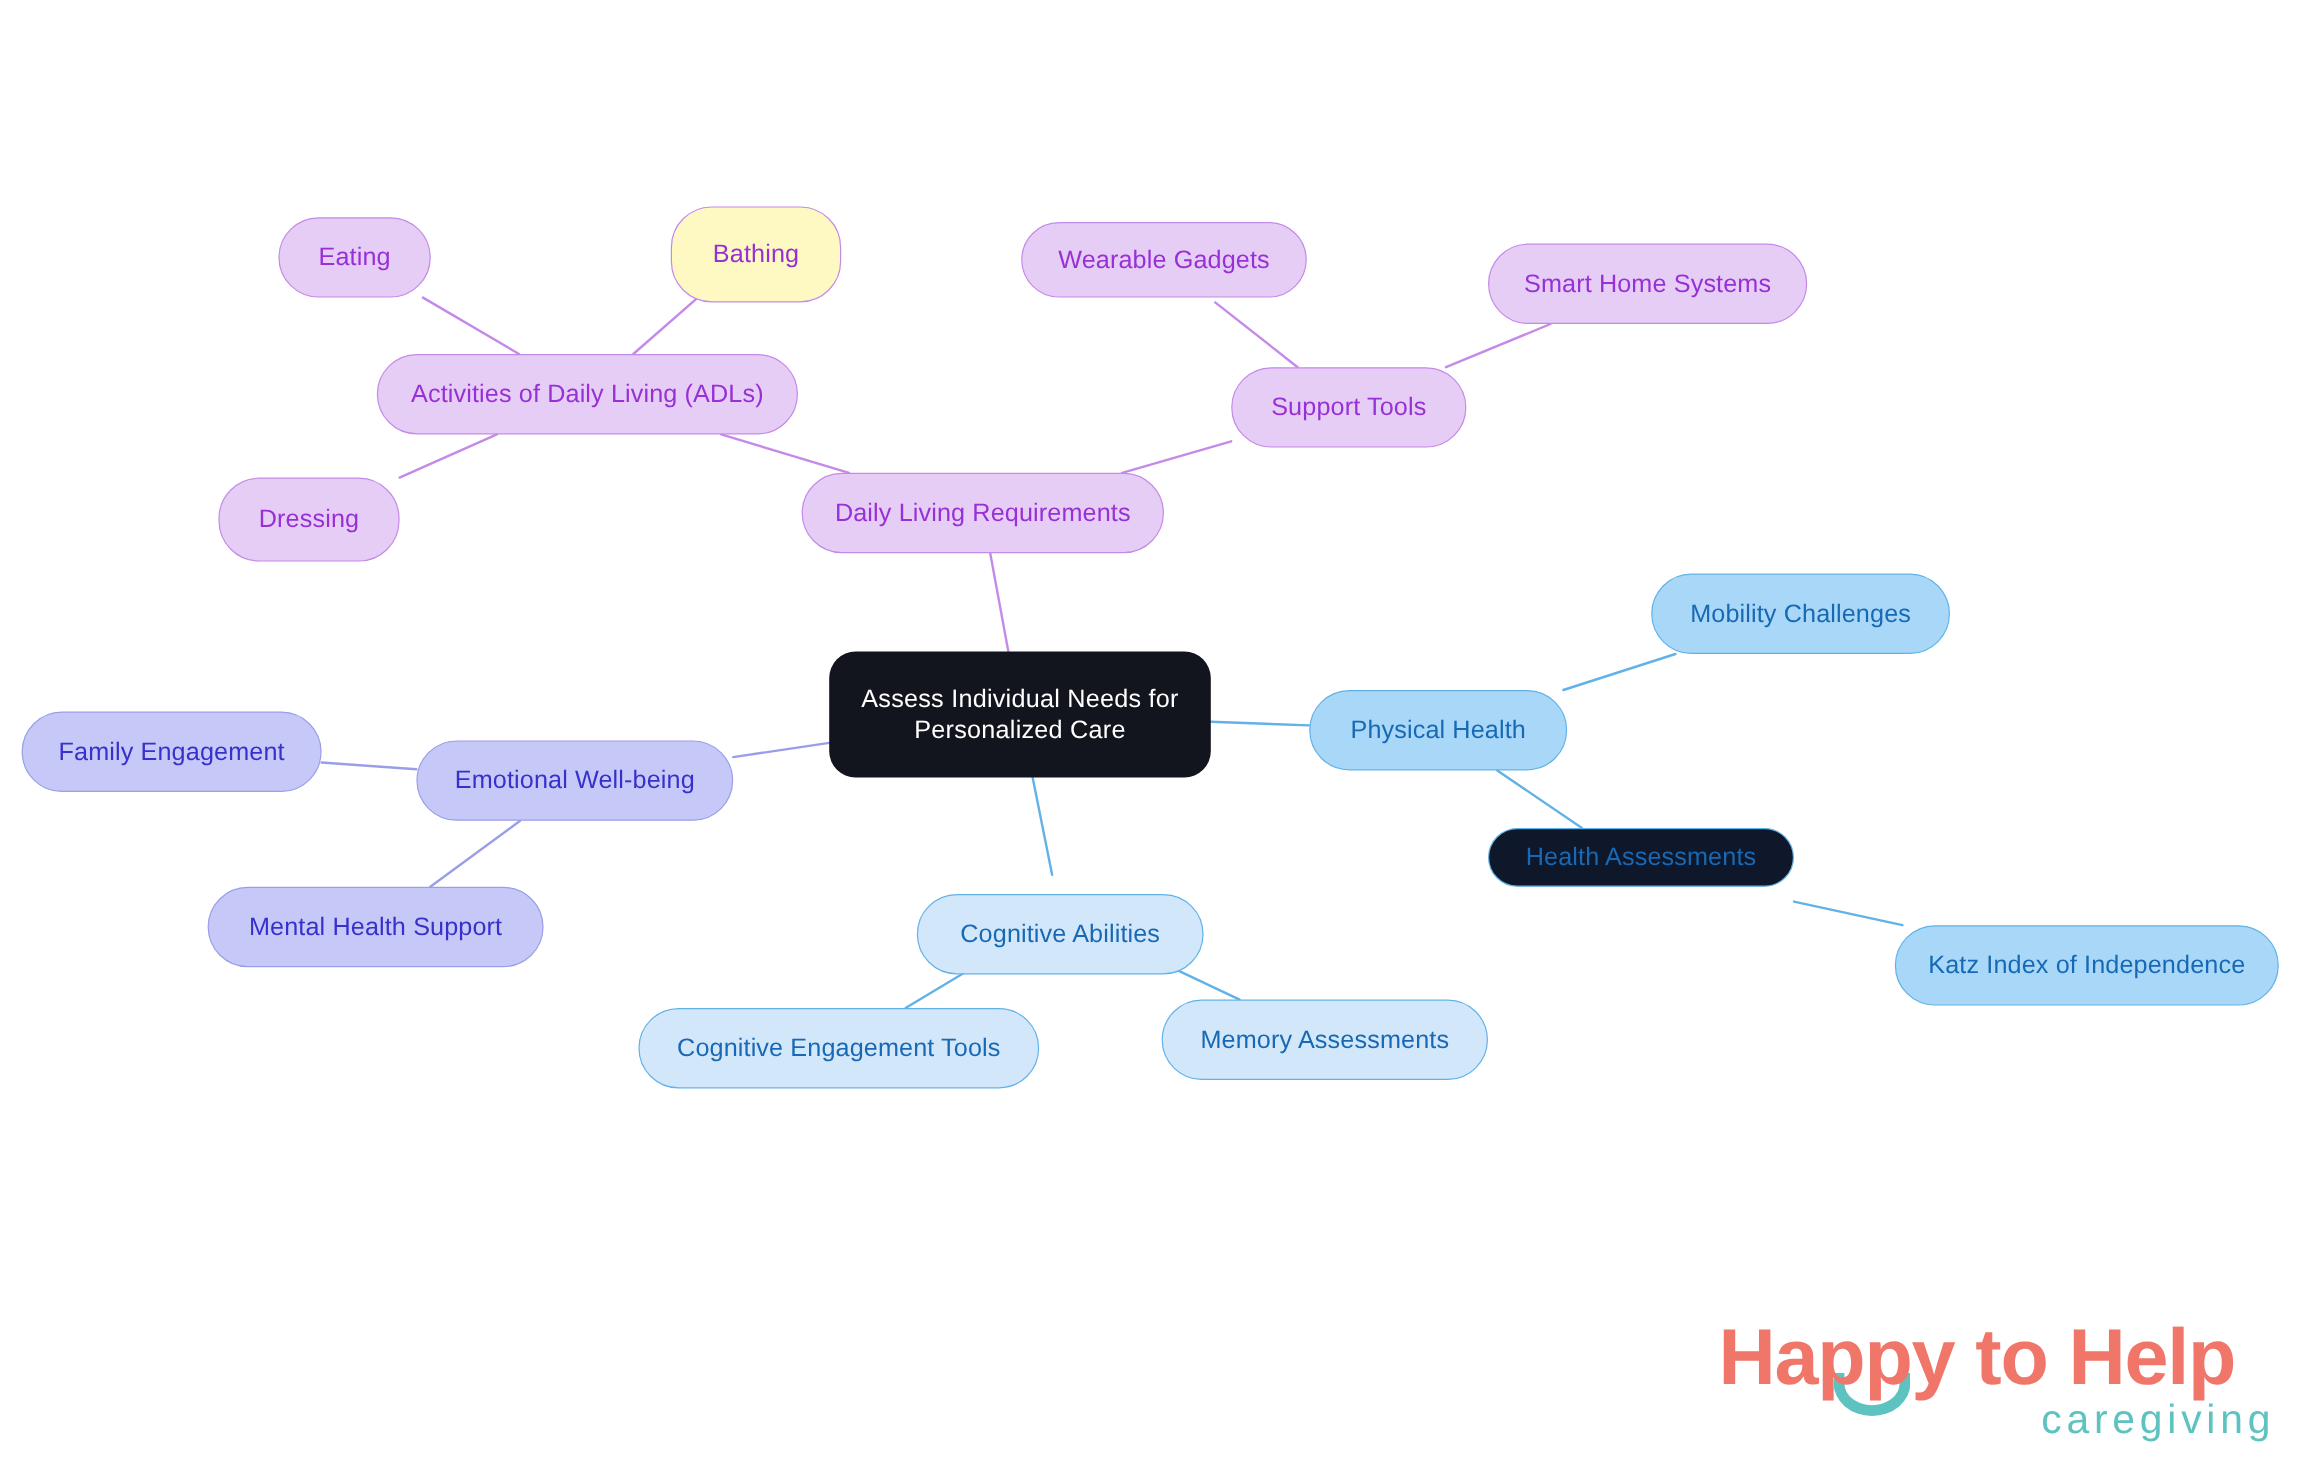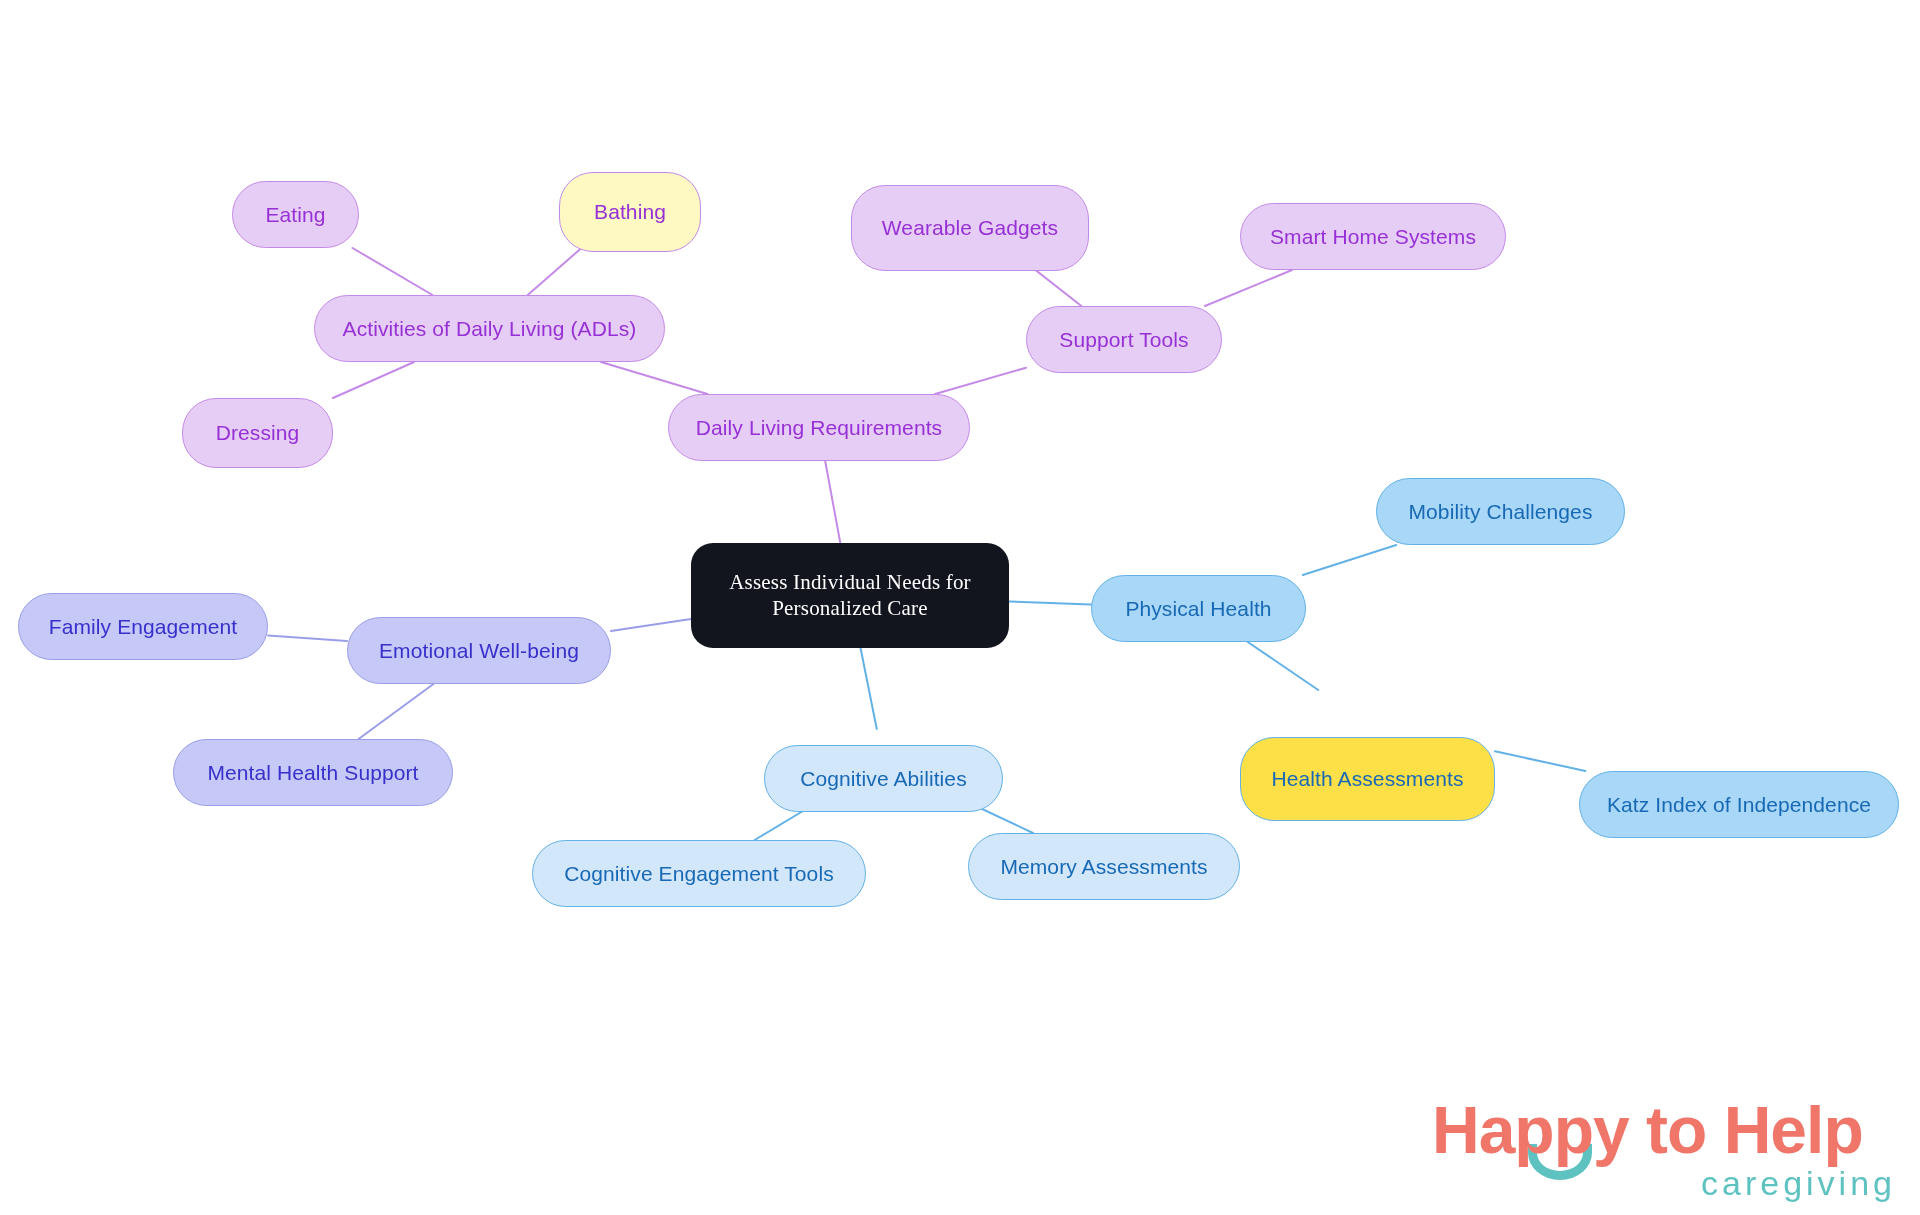--- a/index.html
+++ b/index.html
@@ -38,21 +38,20 @@
     line-height: 1.22;
     white-space: pre-line;
     letter-spacing: 0.1px;
     padding: 0 14px;
   }
   .node.root {
     border-width: 0;
     font-size: 21px;
     border-radius: 22px;
     letter-spacing: 0.2px;
-    font-family: Liberation Serif, serif;
   }
   .node.branch {
     font-size: 21px;
   }
   .node.leaf {
     font-size: 21px;
   }
   
   #logo {
     position: absolute;
@@ -114,32 +113,32 @@
       <line x1="1204.9854368932038" y1="306" x2="1292.0145631067962" y2="270" stroke="#c58ae8" stroke-width="2" stroke-linecap="round"></line>
       <line x1="691" y1="619.0714285714286" x2="611" y2="630.9312668463612" stroke="#9a9ee8" stroke-width="2" stroke-linecap="round"></line>
       <line x1="347" y1="641.0714285714286" x2="268" y2="635.4285714285714" stroke="#9a9ee8" stroke-width="2" stroke-linecap="round"></line>
       <line x1="433.41803278688525" y1="684" x2="358.58196721311475" y2="739" stroke="#9a9ee8" stroke-width="2" stroke-linecap="round"></line>
     </svg>
   <div id="node-layer">
       <div class="node root" style="left: 691px; top: 543px; width: 318px; height: 105px; background: rgb(18, 21, 30); border-color: rgb(18, 21, 30); color: rgb(255, 255, 255); border-radius: 22px;"><span>Assess Individual Needs for
 Personalized Care</span></div>
       <div class="node branch" style="left: 1091px; top: 575px; width: 215px; height: 67px; background: rgb(168, 215, 247); border-color: rgb(98, 178, 232); color: rgb(24, 105, 181); border-radius: 34px;"><span>Physical Health</span></div>
       <div class="node leaf" style="left: 1376px; top: 478px; width: 249px; height: 67px; background: rgb(168, 215, 247); border-color: rgb(98, 178, 232); color: rgb(24, 105, 181); border-radius: 34px;"><span>Mobility Challenges</span></div>
-      <div class="node leaf" style="left: 1240px; top: 690px; width: 255px; height: 84px; background: #fde047; border-color: rgb(98, 178, 232); color: rgb(24, 105, 181); border-radius: 34px; margin-top: 47px;"><span>Health Assessments</span></div>
+      <div class="node leaf" style="left: 1240px; top: 690px; width: 255px; height: 49px; background: #0f172a; border-color: rgb(98, 178, 232); color: rgb(24, 105, 181); border-radius: 34px;"><span>Health Assessments</span></div>
       <div class="node leaf" style="left: 1579px; top: 771px; width: 320px; height: 67px; background: rgb(168, 215, 247); border-color: rgb(98, 178, 232); color: rgb(24, 105, 181); border-radius: 34px;"><span>Katz Index of Independence</span></div>
       <div class="node branch" style="left: 764px; top: 729px; width: 239px; height: 67px; background: rgb(211, 231, 251); border-color: rgb(98, 178, 232); color: rgb(24, 105, 181); border-radius: 34px; margin-top: 16px;"><span>Cognitive Abilities</span></div>
       <div class="node leaf" style="left: 532px; top: 840px; width: 334px; height: 67px; background: rgb(211, 231, 251); border-color: rgb(98, 178, 232); color: rgb(24, 105, 181); border-radius: 34px;"><span>Cognitive Engagement Tools</span></div>
       <div class="node leaf" style="left: 968px; top: 833px; width: 272px; height: 67px; background: rgb(211, 231, 251); border-color: rgb(98, 178, 232); color: rgb(24, 105, 181); border-radius: 34px;"><span>Memory Assessments</span></div>
       <div class="node branch" style="left: 668px; top: 394px; width: 302px; height: 67px; background: rgb(230, 205, 245); border-color: rgb(197, 138, 232); color: rgb(151, 48, 214); border-radius: 34px;"><span>Daily Living Requirements</span></div>
       <div class="node branch" style="left: 314px; top: 295px; width: 351px; height: 67px; background: rgb(230, 205, 245); border-color: rgb(197, 138, 232); color: rgb(151, 48, 214); border-radius: 34px;"><span>Activities of Daily Living (ADLs)</span></div>
       <div class="node leaf" style="left: 232px; top: 181px; width: 127px; height: 67px; background: rgb(230, 205, 245); border-color: rgb(197, 138, 232); color: rgb(151, 48, 214); border-radius: 34px;"><span>Eating</span></div>
       <div class="node leaf" style="left: 559px; top: 172px; width: 142px; height: 80px; background: #fef9c3; border-color: rgb(197, 138, 232); color: rgb(151, 48, 214); border-radius: 34px;"><span>Bathing</span></div>
       <div class="node leaf" style="left: 182px; top: 398px; width: 151px; height: 70px; background: rgb(230, 205, 245); border-color: rgb(197, 138, 232); color: rgb(151, 48, 214); border-radius: 34px;"><span>Dressing</span></div>
       <div class="node branch" style="left: 1026px; top: 306px; width: 196px; height: 67px; background: rgb(230, 205, 245); border-color: rgb(197, 138, 232); color: rgb(151, 48, 214); border-radius: 34px;"><span>Support Tools</span></div>
-      <div class="node leaf" style="left: 851px; top: 185px; width: 238px; height: 86px; background: rgb(230, 205, 245); border-color: rgb(197, 138, 232); color: rgb(151, 48, 214); border-radius: 34px;"><span>Wearable Gadgets</span></div>
+      <div class="node leaf" style="left: 851px; top: 185px; width: 238px; height: 63px; background: rgb(230, 205, 245); border-color: rgb(197, 138, 232); color: rgb(151, 48, 214); border-radius: 34px;"><span>Wearable Gadgets</span></div>
       <div class="node leaf" style="left: 1240px; top: 203px; width: 266px; height: 67px; background: rgb(230, 205, 245); border-color: rgb(197, 138, 232); color: rgb(151, 48, 214); border-radius: 34px; text-align: right;"><span>Smart Home Systems</span></div>
       <div class="node branch" style="left: 347px; top: 617px; width: 264px; height: 67px; background: rgb(198, 201, 247); border-color: rgb(154, 158, 232); color: rgb(55, 48, 204); border-radius: 34px;"><span>Emotional Well-being</span></div>
       <div class="node leaf" style="left: 18px; top: 593px; width: 250px; height: 67px; background: rgb(198, 201, 247); border-color: rgb(154, 158, 232); color: rgb(55, 48, 204); border-radius: 34px;"><span>Family Engagement</span></div>
       <div class="node leaf" style="left: 173px; top: 739px; width: 280px; height: 67px; background: rgb(198, 201, 247); border-color: rgb(154, 158, 232); color: rgb(55, 48, 204); border-radius: 34px;"><span>Mental Health Support</span></div>
     </div>
 
   <div id="logo" style="left: 1432px; top: 1092px;">
     <div class="logo-smile" style="border-color: transparent rgb(94, 195, 192) rgb(94, 195, 192);"></div>
     <div class="logo-main" style="color: rgb(240, 118, 106);">Happy to Help</div>
     <div class="logo-sub" style="color: rgb(94, 195, 192);">caregiving</div>

